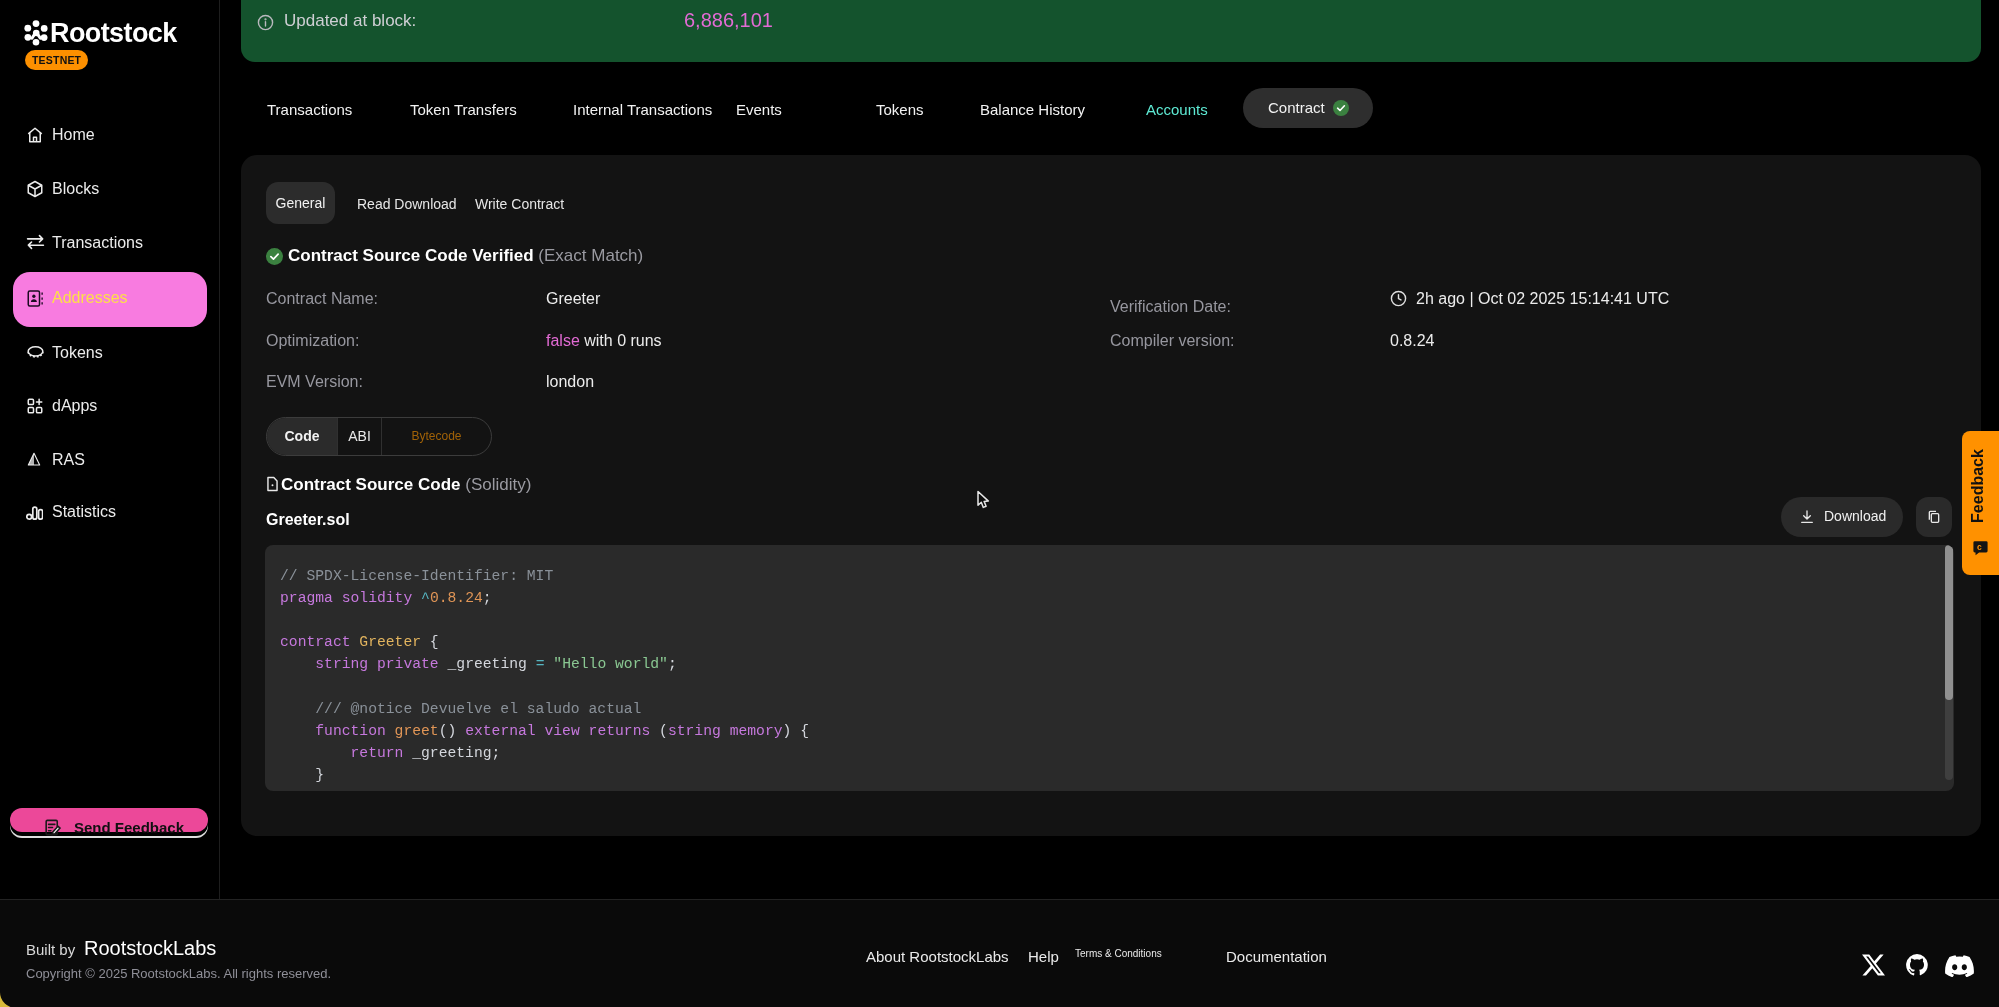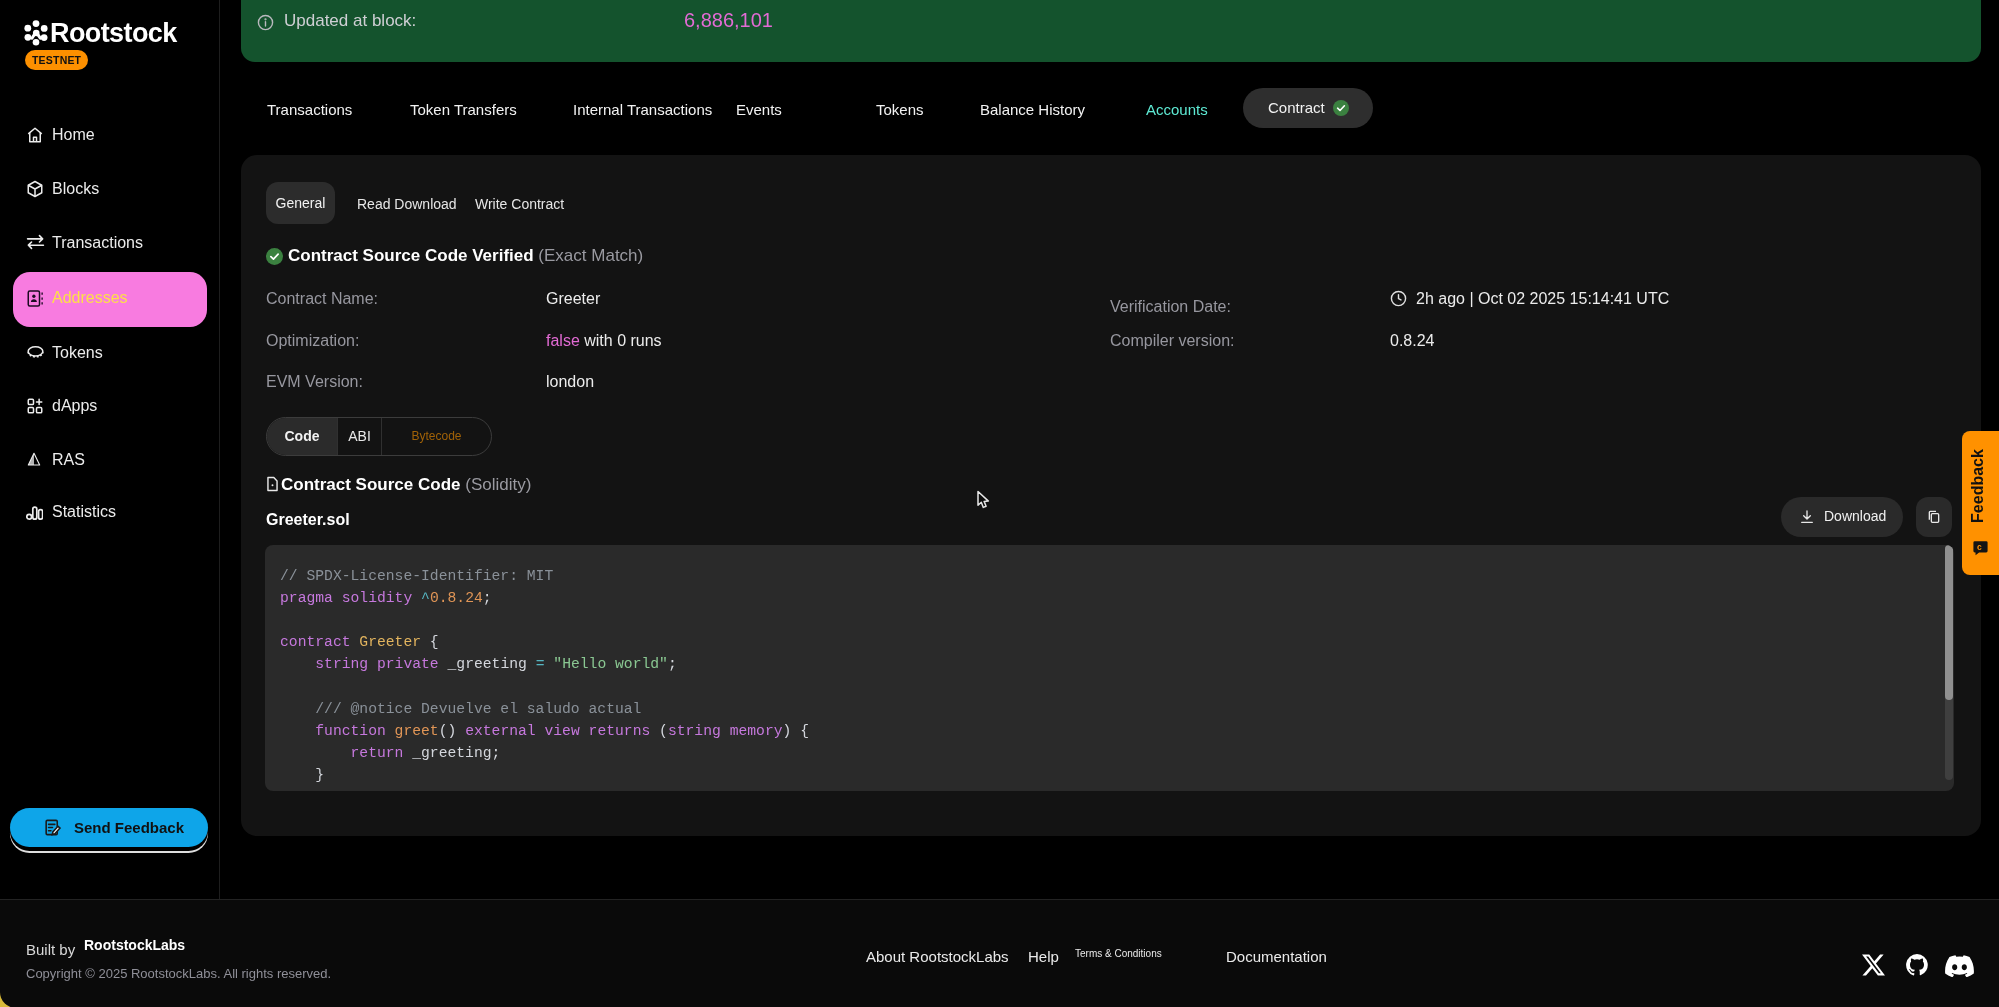--- a/index.html
+++ b/index.html
@@ -89,21 +89,21 @@
     <div class="abs" style="left:26px;top:504px;">
       <svg style="margin-top:-1px" width="17" height="18" viewBox="0 0 17 18" fill="none" stroke="#ececec" stroke-width="1.7">
         <circle cx="3.2" cy="13.8" r="2.4"></circle>
         <rect x="6.8" y="4.2" width="4" height="12" rx="2"></rect>
         <rect x="12.6" y="6.6" width="4" height="9.6" rx="2"></rect>
       </svg>
     </div>
     <div class="abs" style="left:52px;top:503px;color:#ececec;font-size:16px;font-weight:400;">Statistics</div>
     <div id="nav"></div>
 
-  <div class="abs" style="left:10px;top:808px;width:198px;height:39px;background:#0ea5e9;border-radius:20px;box-shadow:0 4px 0 0 #000, 0 6px 0 0 #dedede;">
+  <div class="abs" style="left:10px;top:808px;width:198px;height:24px;background:#ec4899;border-radius:20px;box-shadow:0 4px 0 0 #000, 0 6px 0 0 #dedede;">
     <svg class="abs" style="left:33px;top:10px;" width="19" height="19" viewBox="0 0 24 24" fill="none" stroke="#1a1a1a" stroke-width="2">
       <rect x="4" y="3" width="14" height="18" rx="1.5"></rect>
       <path d="M7 8h8 M7 12h5 M7 16h3" stroke-linecap="round"></path>
       <path d="M12.5 17.5 L19 10.5 l2.5 2.3 L15 20 l-3.3 0.9 Z" fill="#fff"></path>
     </svg>
     <div class="abs" style="left:64px;top:11px;color:#111;font-size:15px;font-weight:600;">Send Feedback</div>
   </div>
 </div>
 
 <div class="abs" style="left:241px;top:0;width:1740px;height:62px;background:#14532d;border-radius:0 0 14px 14px;">
@@ -212,21 +212,21 @@
 <div class="abs" style="left:1962px;top:431px;width:37px;height:144px;background:#ff9100;border-radius:8px 0 0 8px;">
   <div class="abs" style="left:-44px;top:46px;width:120px;transform:rotate(-90deg);color:#111;font-size:16px;font-weight:600;text-align:center;">Feedback</div>
   <svg class="abs" style="left:10px;top:108px;" width="17" height="17" viewBox="0 0 24 24" fill="#141414">
     <path d="M4 3 h16 a2 2 0 0 1 2 2 v12 a2 2 0 0 1 -2 2 h-10 l-5 4 v-4 h-1 a2 2 0 0 1 -2 -2 V5 a2 2 0 0 1 2-2 Z"></path>
     <text x="7" y="16" font-size="12" font-weight="bold" fill="#ff9100" font-family="Liberation Sans">c</text>
   </svg>
 </div>
 
 <div class="abs" style="left:0;top:899px;width:1999px;height:108px;background:#0a0a0a;border-top:1px solid #232323;">
   <div class="abs" style="left:26px;top:41px;color:#d8d8d8;font-size:15px;">Built by</div>
-  <div class="abs" style="left:84px;top:37px;color:#fff;font-size:14px;font-weight:700;">RootstockLabs</div>
+  <div class="abs" style="left:84px;top:37px;color:#fff;font-size:20px;font-weight:400;">RootstockLabs</div>
   <div class="abs" style="left:26px;top:66px;color:#8f8f98;font-size:13px;">Copyright © 2025 RootstockLabs. All rights reserved.</div>
 
   <div class="abs" style="left:866px;top:48px;color:#eaeaea;font-size:15px;">About RootstockLabs</div>
   <div class="abs" style="left:1028px;top:48px;color:#eaeaea;font-size:15px;">Help</div>
   <div class="abs" style="left:1075px;top:48px;color:#eaeaea;font-size:10px;">Terms &amp; Conditions</div>
   <div class="abs" style="left:1226px;top:48px;color:#eaeaea;font-size:15px;">Documentation</div>
 
   <svg class="abs" style="left:1862px;top:53px;" width="23" height="24" viewBox="0 0 24 24" fill="#fff">
     <path d="M18.9 1.15h3.68l-8.04 9.19L24 22.85h-7.4l-5.8-7.58-6.64 7.58H.47l8.6-9.83L0 1.15h7.59l5.24 6.93Zm-1.29 19.5h2.04L6.49 3.24H4.3Z"></path>
   </svg>

